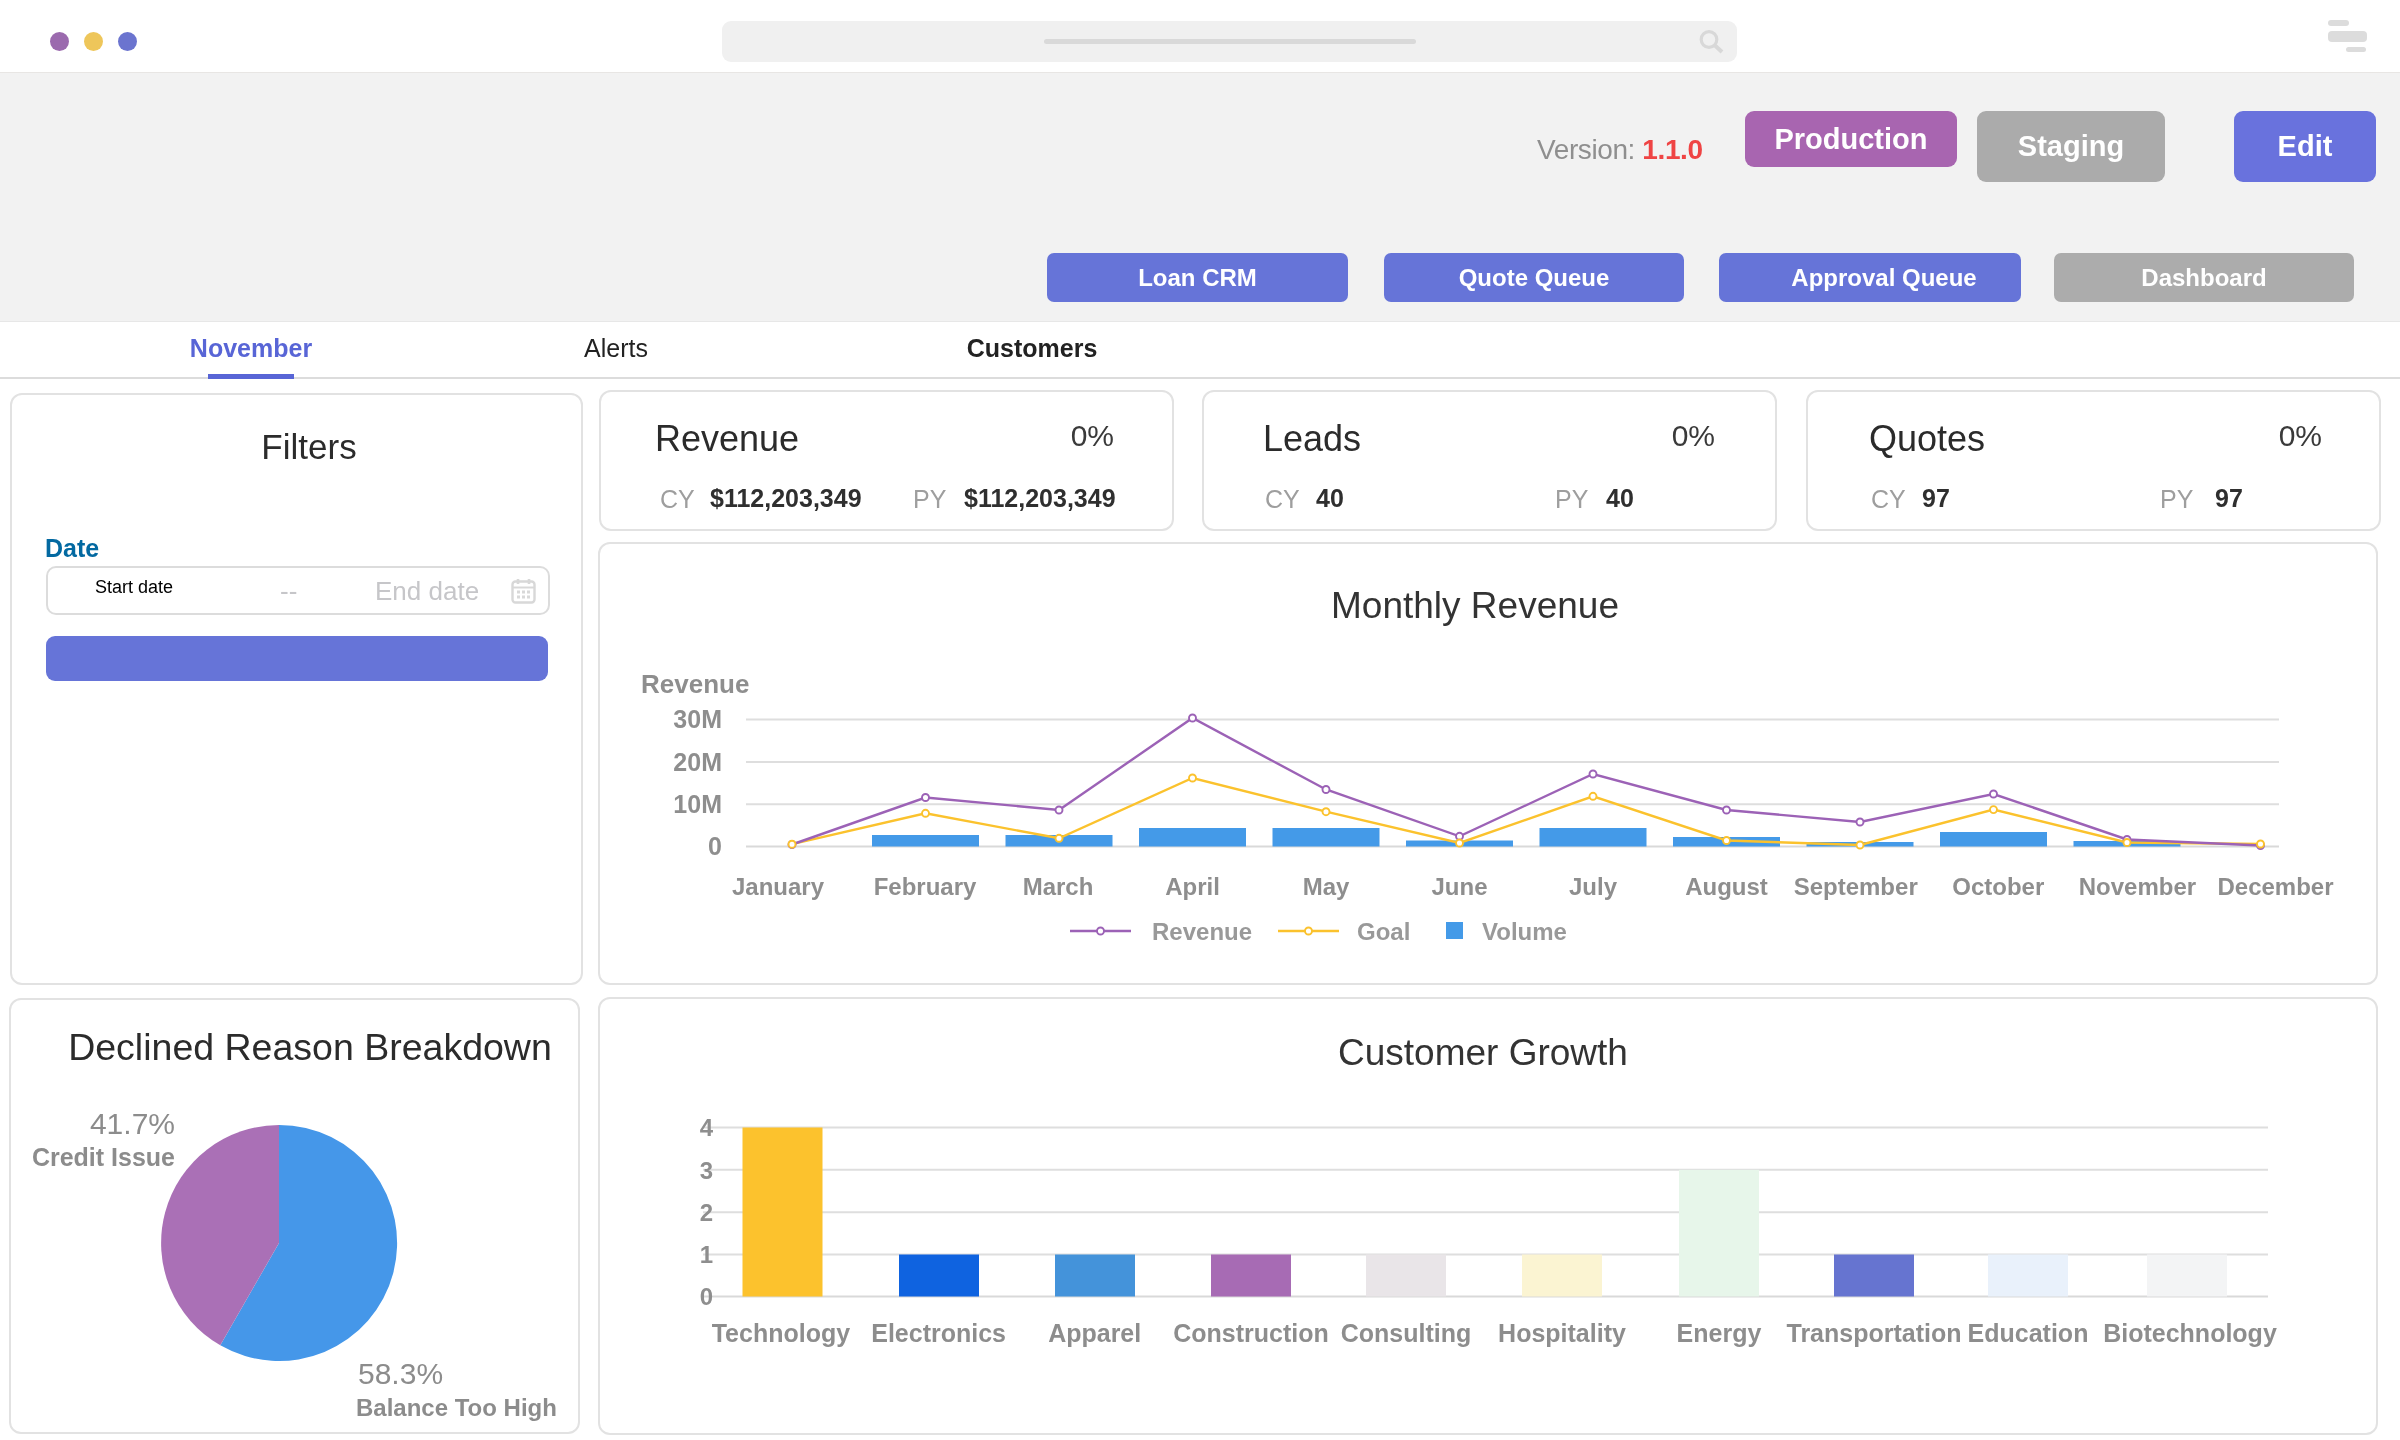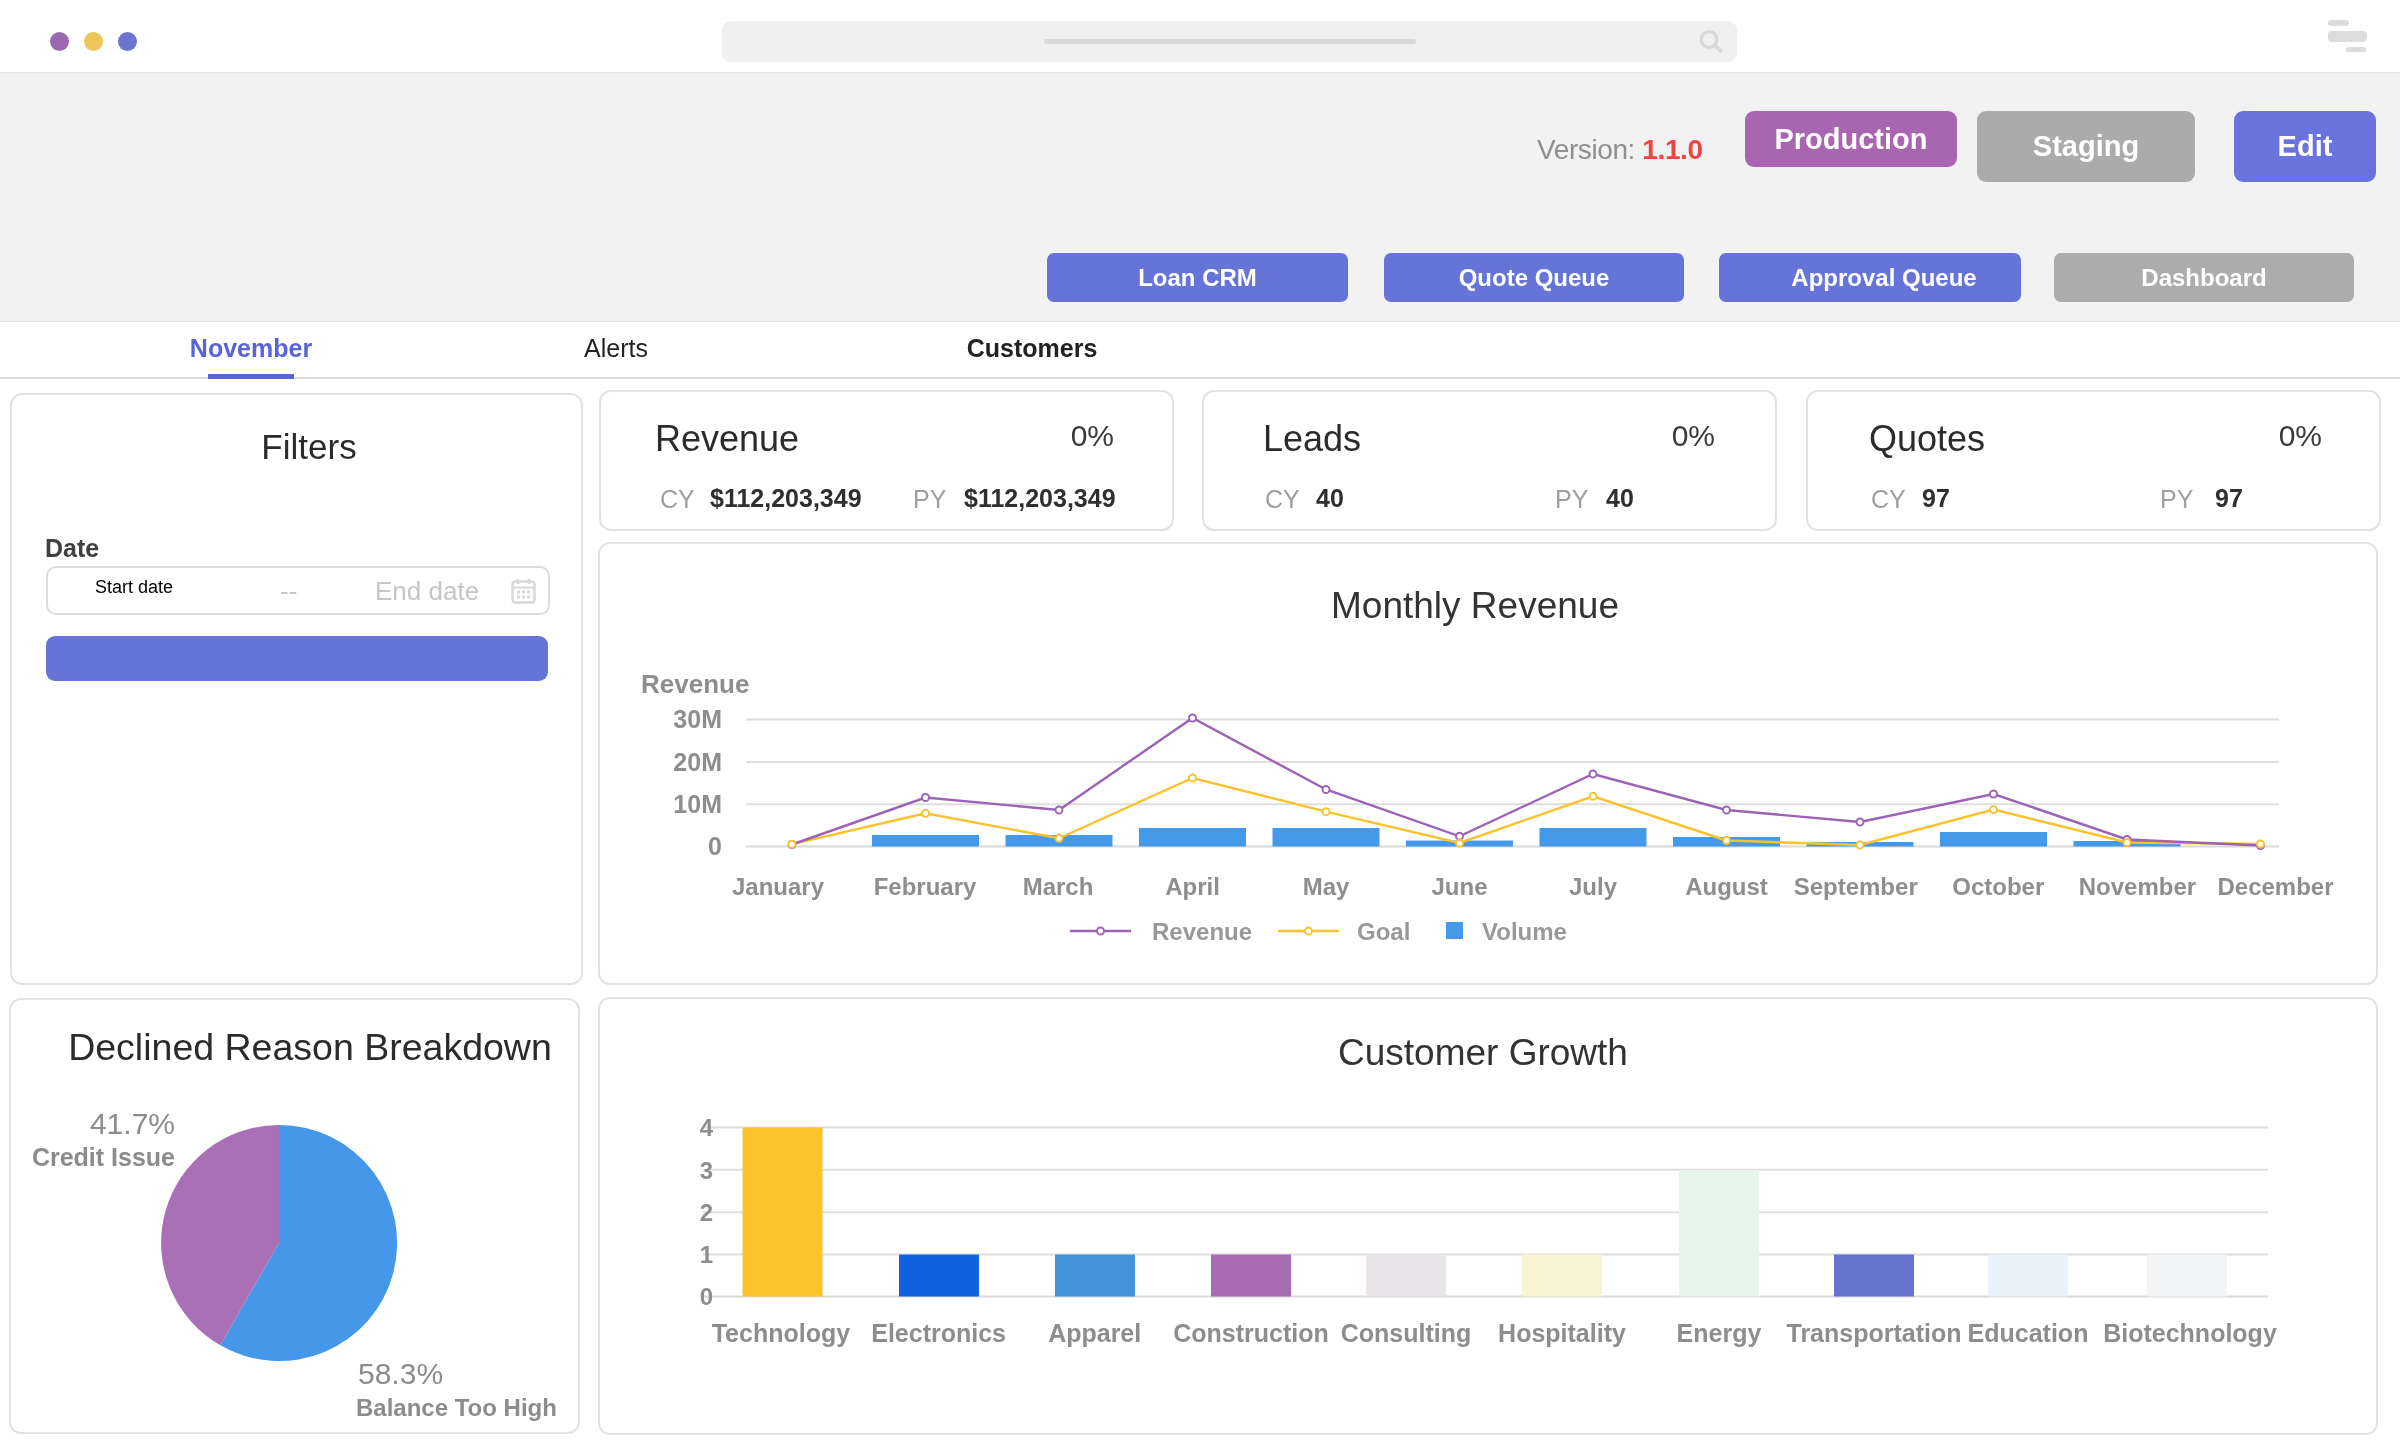--- a/index.html
+++ b/index.html
@@ -23,37 +23,37 @@
     <circle cx="17" cy="16.5" r="7.8" fill="none" stroke="#d8d8d8" stroke-width="3.2"></circle>
     <line x1="23" y1="22.5" x2="30" y2="29" stroke="#d8d8d8" stroke-width="4" stroke-linecap="butt"></line>
   </svg>
   <div class="abs" style="left:2328px;top:20px;width:21px;height:6px;border-radius:3px;background:#dcdcdc;"></div>
   <div class="abs" style="left:2328px;top:31px;width:39px;height:11px;border-radius:4px;background:#dcdcdc;"></div>
   <div class="abs" style="left:2346px;top:47px;width:20px;height:5px;border-radius:2.5px;background:#dcdcdc;"></div>
 
   <div class="abs" style="left:0;top:73px;width:2400px;height:249px;background:#f2f2f2;border-bottom:1px solid #e7e7e7;"></div>
   <div class="abs" style="left:1537px;top:136px;font-size:28px;line-height:1;letter-spacing:-0.4px;color:#8f8f8f;">Version: <span style="color:#ef4444;font-weight:bold;">1.1.0</span></div>
   <div class="btn" style="left:1745px;top:111px;width:212px;height:56px;border-radius:9px;background:#a865b0;font-size:29px;">Production</div>
-  <div class="btn" style="left:1977px;top:111px;width:218px;height:71px;border-radius:9px;background:#ababab;font-size:29px;">Staging</div>
+  <div class="btn" style="left:1977px;top:111px;width:188px;height:71px;border-radius:9px;background:#ababab;font-size:29px;">Staging</div>
   <div class="btn" style="left:2210px;top:111px;width:142px;height:71px;border-radius:9px;background:#6972dd;font-size:29px;margin-left:24px;">Edit</div>
 
   <div class="btn" style="left:1047px;top:253px;width:301px;height:49px;border-radius:7px;background:#6674d8;font-size:24px;text-align:right;">Loan CRM</div>
   <div class="btn" style="left:1384px;top:253px;width:300px;height:49px;border-radius:7px;background:#6674d8;font-size:24px;">Quote Queue</div>
   <div class="btn" style="left:1719px;top:253px;width:302px;height:49px;border-radius:7px;background:#6674d8;font-size:24px;padding-left:28px;">Approval Queue</div>
   <div class="btn" style="left:2054px;top:253px;width:300px;height:49px;border-radius:7px;background:#acacac;font-size:24px;">Dashboard</div>
 
   <div class="abs" style="left:0;top:377px;width:2400px;height:2px;background:#dcdcdc;"></div>
   <div class="abs" style="left:251px;top:334px;transform:translateX(-50%);font-size:25px;font-weight:bold;color:#5865d6;">November</div>
   <div class="abs" style="left:208px;top:374px;width:86px;height:5px;background:#5865d6;"></div>
   <div class="abs" style="left:616px;top:334px;transform:translateX(-50%);font-size:25px;font-weight:normal;color:#222;">Alerts</div>
   <div class="abs" style="left:1032px;top:334px;transform:translateX(-50%);font-size:25px;font-weight:bold;color:#222;">Customers</div>
 
   <div class="card" style="left:10px;top:393px;width:573px;height:592px;"></div>
   <div class="abs" style="left:309px;top:429px;transform:translateX(-50%);font-size:35px;line-height:1;color:#2b2b2b;">Filters</div>
-  <div class="abs" style="left:45px;top:536px;font-size:25px;line-height:1;font-weight:bold;color:#404040;">Date</div>
+  <div class="abs" style="left:45px;top:536px;font-size:25px;line-height:1;font-weight:bold;color:#0369a1;">Date</div>
   <div class="abs" style="left:46px;top:566px;width:504px;height:49px;border:2px solid #dcdcdc;border-radius:10px;background:#fff;"></div>
   <div class="abs" style="left:95px;top:578px;font-size:18px;line-height:1;color:#000000;">Start date</div>
   <div class="abs" style="left:280px;top:578px;font-size:26px;line-height:1;color:#c6c6c9;">--</div>
   <div class="abs" style="left:375px;top:578px;font-size:26px;line-height:1;color:#c6c6c9;">End date</div>
   <svg class="abs" style="left:511px;top:578px;" width="25" height="26" viewBox="0 0 25 26">
     <rect x="1.5" y="3.5" width="22" height="21" rx="3" fill="none" stroke="#d8d8d8" stroke-width="2.4"></rect>
     <line x1="7" y1="1" x2="7" y2="6" stroke="#d8d8d8" stroke-width="2.6"></line>
     <line x1="18" y1="1" x2="18" y2="6" stroke="#d8d8d8" stroke-width="2.6"></line>
     <line x1="2" y1="9.5" x2="23" y2="9.5" stroke="#d8d8d8" stroke-width="2"></line>
     <g fill="#d8d8d8">

